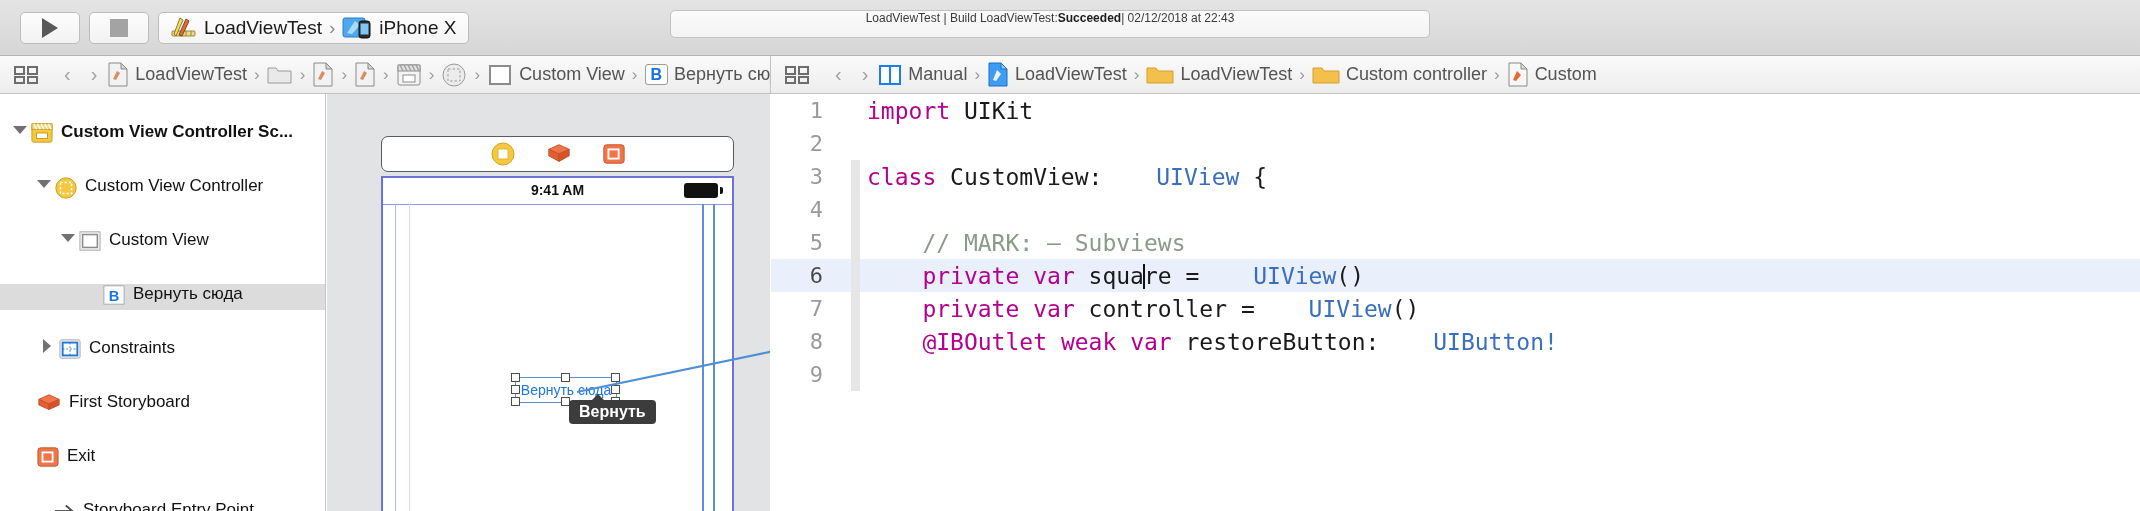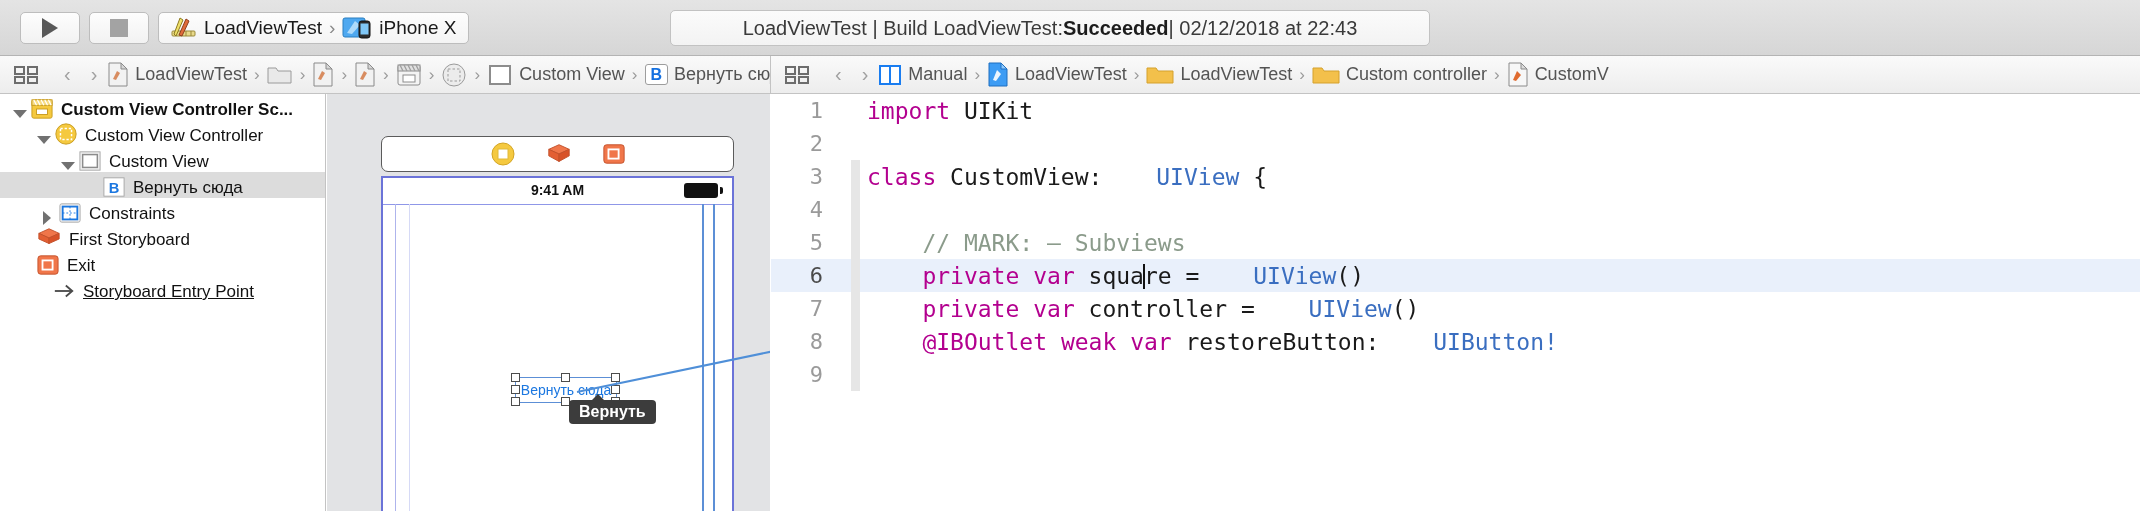--- a/index.html
+++ b/index.html
@@ -38,25 +38,25 @@
     margin-left: 9px; height: 32px; min-width: 280px;
     background: linear-gradient(to bottom,#fdfdfd,#f4f4f4);
     border: 1px solid #bdbdbd; border-radius: 5px;
     display: flex; align-items: center; padding: 0 12px; gap: 7px;
   }
   .scheme-text { font-size: 19px; color: #1a1a1a; }
   .chev { color: #8a8a8a; font-size: 19px; font-weight: 300; }
 
   .status-bar {
     position: absolute; left: 670px; top: 10px;
-    width: 760px; height: 36px;
+    width: 760px; height: 28px;
     background: linear-gradient(to bottom,#fbfbfb,#f3f3f3);
     border: 1px solid #c2c2c2; border-radius: 5px;
-    display: flex; align-items: center; justify-content: center;
-    font-size: 20px; color: #3a3a3a;
+    display: flex; justify-content: center;
+    font-size: 12px; color: #3a3a3a;
   }
   .status-bar b { color: #1c1c1c; }
 
   
   .icn { display: inline-block; flex: none; }
 
   
   .jumpbar {
     position: absolute; top: 56px; height: 38px;
     background: linear-gradient(to bottom,#fafafa,#ededed);
@@ -77,22 +77,22 @@
     background: #fff; line-height: 1.1;
   }
 
   
   .outline {
     position: absolute; left: 0; top: 94px; width: 326px; height: 417px;
     background: #ffffff; border-right: 1px solid #c3c3c3;
     overflow: hidden;
   }
   .ol-row {
-    height: 26px; display: flex; align-items: flex-end;
-    font-size: 17px; color: #111; padding-right: 4px;
+    height: 26px; display: flex; align-items: flex-start;
+    font-size: 17px; color: #111; padding-right: 4px; margin-top: 28px;
   }
   .ol-row.selected { background: #dcdcdc; }
   .ol-row.bold { font-weight: bold; }
   .ol-tri {
     width: 14px; height: 14px; flex: none; margin-right: 4px;
     position: relative;
   }
   .ol-tri.down::after {
     content:''; position:absolute; left:1px; top:4px;
     border-left: 7px solid transparent; border-right: 7px solid transparent;
@@ -354,21 +354,21 @@
       <span class="jb-text">Custom controller</span>
     </div>
     <span class="jb-sep">›</span>
 
     <div class="jb-item">
       <svg class="icn" width="22" height="25" viewBox="0 0 22 25">
         <path d="M2 1 h12 l6 6 v17 h-18 z" fill="#f7f7f7" stroke="#8a8a8a"></path>
         <path d="M14 1 v6 h6 z" fill="#dcdcdc" stroke="#8a8a8a"></path>
         <path d="M6 18 L10 9 L14 13 L9 19 Z" fill="#e06b2f"></path>
       </svg>
-      <span class="jb-text">CustomV</span>
+      <span class="jb-text">Custom</span>
     </div>
   </div>
 
   <div class="outline">
 
     <div class="ol-row bold" style="padding-left:12px;">
       <span class="ol-tri down"></span>
       <svg class="icn" width="24" height="22" viewBox="0 0 26 24">
         <rect x="2" y="2" width="22" height="20" rx="2" fill="#f5c93f" stroke="#c79a1c"></rect>
         <rect x="2" y="2" width="22" height="6" fill="#f8dd85" stroke="#c79a1c"></rect>

